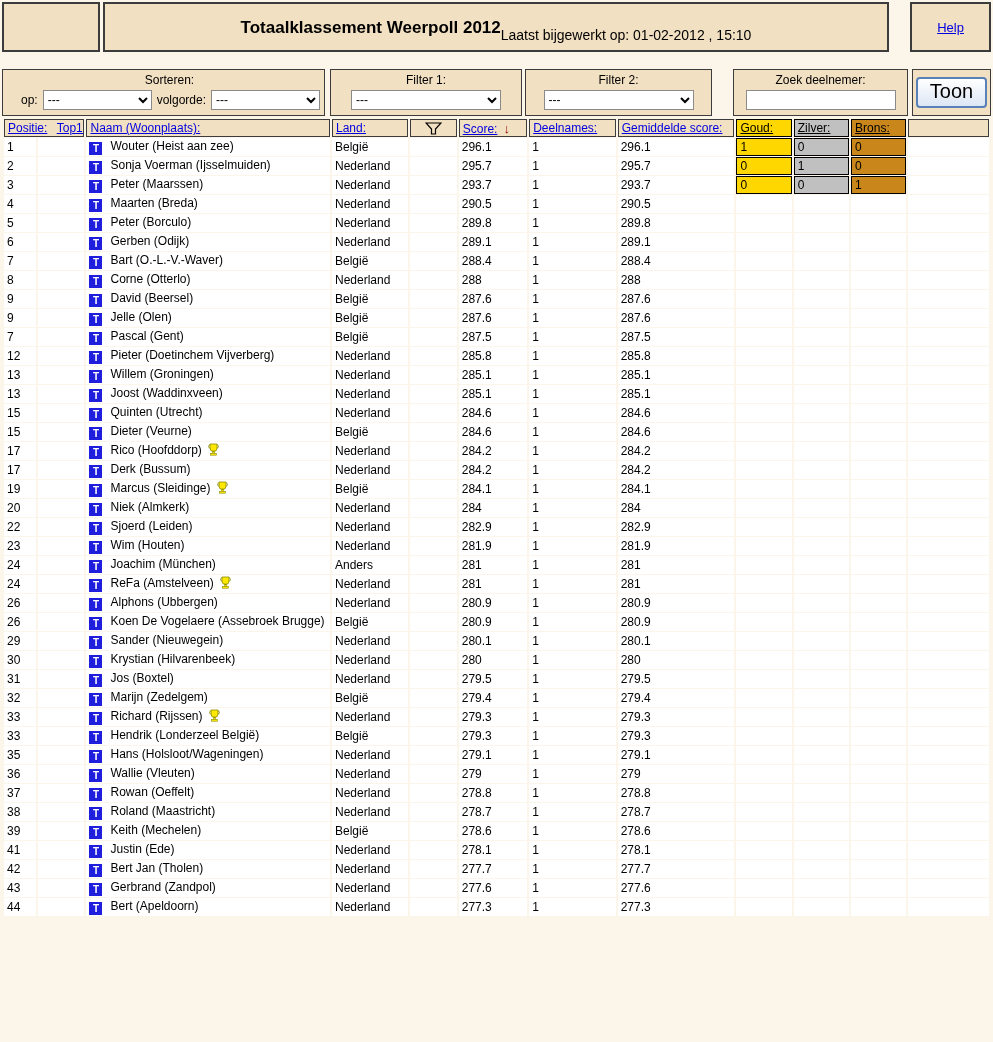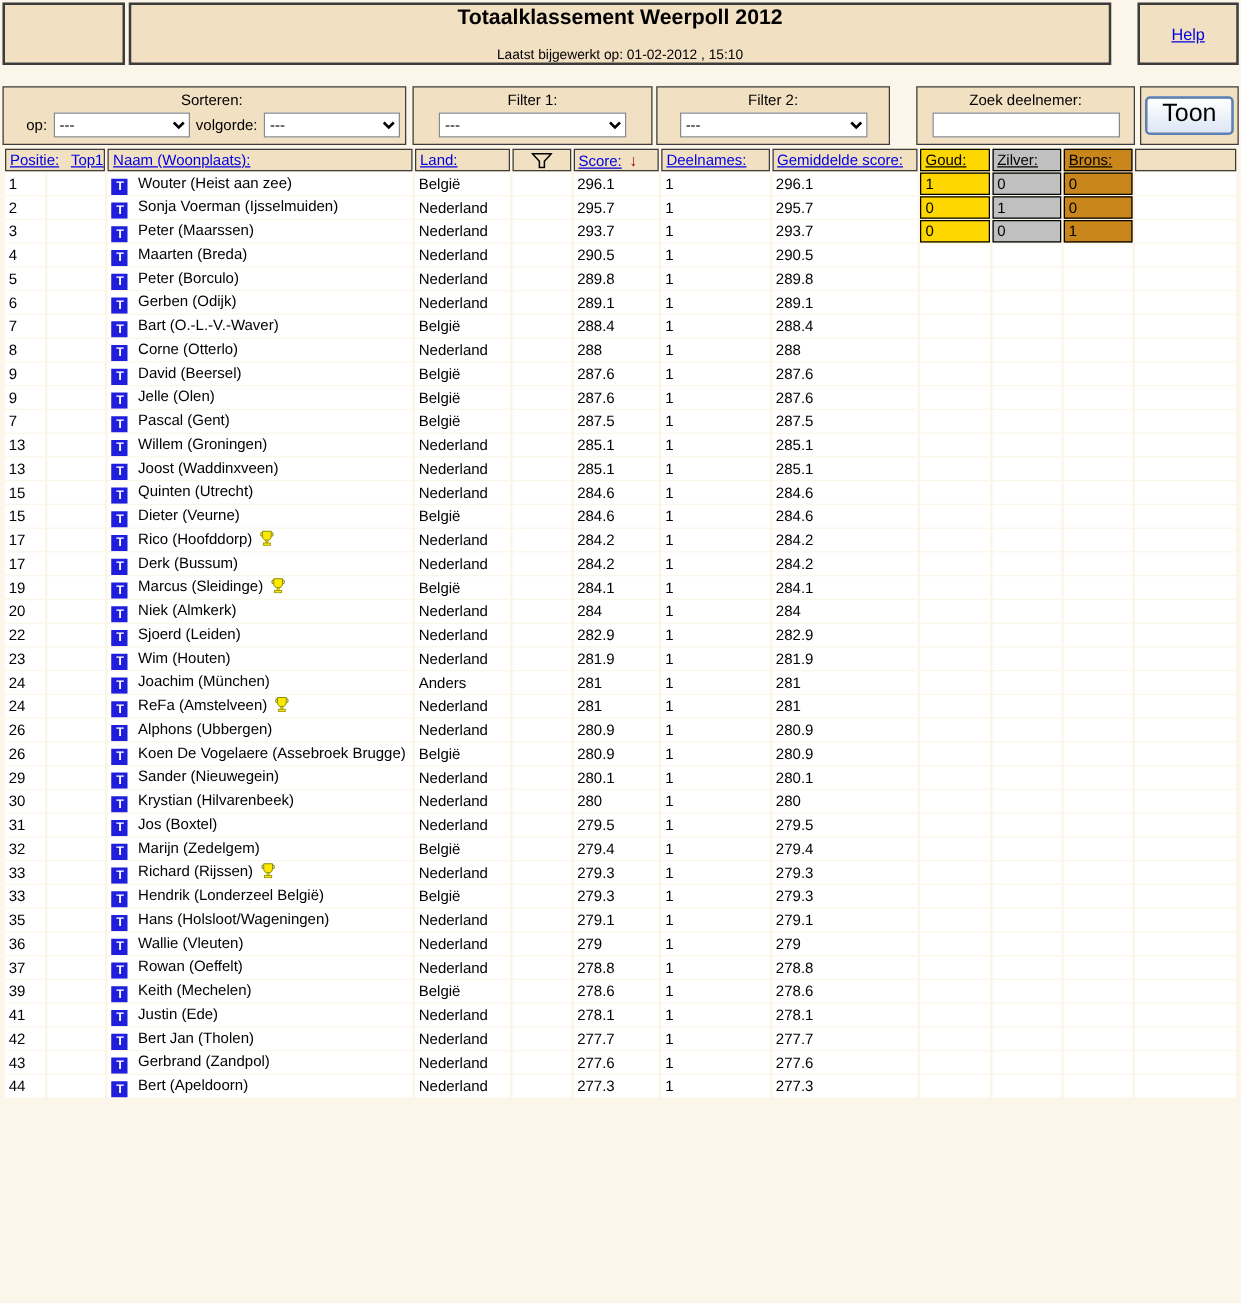--- a/index.html
+++ b/index.html
@@ -11,23 +11,23 @@
     font-size: 12px; color: #000;
     overflow: hidden;
   }
   .box {
     background: #F2E0C2;
     border: 2px solid #3c3c3c;
   }
   
   .topbar { display:flex; margin: 2px 2px 0 2px; height: 50px; }
   .logo-box { width: 98px; margin-right: 3px; }
-  .title-box { flex: 1; display:flex; flex-direction:column; align-items:center; justify-content:center; }
+  .title-box { flex: 1; display:flex; flex-direction:row; align-items:center; justify-content:center; }
   .title-box .title { font-size: 17px; font-weight: bold; line-height: 19px; }
-  .title-box .subtitle { font-size: 11px; margin-top: 15px; }
+  .title-box .subtitle { font-size: 14px; margin-top: 15px; }
   .help-box { width: 81px; margin-left: 21px; display:flex; align-items:center; justify-content:center; }
   a.lnk { color: #0000E0; text-decoration: underline; cursor: pointer; }
   .help-box a { font-size: 13px; }
 
   
   .filterbar { display:flex; margin: 17px 2px 2px 2px; height: 47px; }
   .fbox { background:#F2E0C2; border:1px solid #3c3c3c; padding: 3px 4px 4px 4px; }
   .fbox .flabel { text-align:center; font-size: 12px; margin-bottom: 3px; }
   .sort-box { width: 323px; margin-right: 5px; padding-left: 16px; }
   .sort-row { display:flex; align-items:center; justify-content:center; gap:5px; padding-left: 2px; }
@@ -346,20 +346,34 @@
         <td class="bcell"></td>
         <td class="bcell">287.5</td>
         <td class="bcell">1</td>
         <td class="bcell">287.5</td>
         <td class="bcell"></td>
         <td class="bcell"></td>
         <td class="bcell"></td>
         <td class="bcell"></td>
       </tr>
       <tr>
+        <td class="bcell">12</td>
+        <td class="bcell"></td>
+        <td class="bcell"><span class="usericon">T</span><span>Pieter (Doetinchem Vijverberg)</span></td>
+        <td class="bcell">Nederland</td>
+        <td class="bcell"></td>
+        <td class="bcell">285.8</td>
+        <td class="bcell">1</td>
+        <td class="bcell">285.8</td>
+        <td class="bcell"></td>
+        <td class="bcell"></td>
+        <td class="bcell"></td>
+        <td class="bcell"></td>
+      </tr>
+      <tr>
         <td class="bcell">13</td>
         <td class="bcell"></td>
         <td class="bcell"><span class="usericon">T</span><span>Willem (Groningen)</span></td>
         <td class="bcell">Nederland</td>
         <td class="bcell"></td>
         <td class="bcell">285.1</td>
         <td class="bcell">1</td>
         <td class="bcell">285.1</td>
         <td class="bcell"></td>
         <td class="bcell"></td>
@@ -688,20 +702,34 @@
         <td class="bcell"></td>
         <td class="bcell">278.8</td>
         <td class="bcell">1</td>
         <td class="bcell">278.8</td>
         <td class="bcell"></td>
         <td class="bcell"></td>
         <td class="bcell"></td>
         <td class="bcell"></td>
       </tr>
       <tr>
+        <td class="bcell">38</td>
+        <td class="bcell"></td>
+        <td class="bcell"><span class="usericon">T</span><span>Roland (Maastricht)</span></td>
+        <td class="bcell">Nederland</td>
+        <td class="bcell"></td>
+        <td class="bcell">278.7</td>
+        <td class="bcell">1</td>
+        <td class="bcell">278.7</td>
+        <td class="bcell"></td>
+        <td class="bcell"></td>
+        <td class="bcell"></td>
+        <td class="bcell"></td>
+      </tr>
+      <tr>
         <td class="bcell">39</td>
         <td class="bcell"></td>
         <td class="bcell"><span class="usericon">T</span><span>Keith (Mechelen)</span></td>
         <td class="bcell">België</td>
         <td class="bcell"></td>
         <td class="bcell">278.6</td>
         <td class="bcell">1</td>
         <td class="bcell">278.6</td>
         <td class="bcell"></td>
         <td class="bcell"></td>

